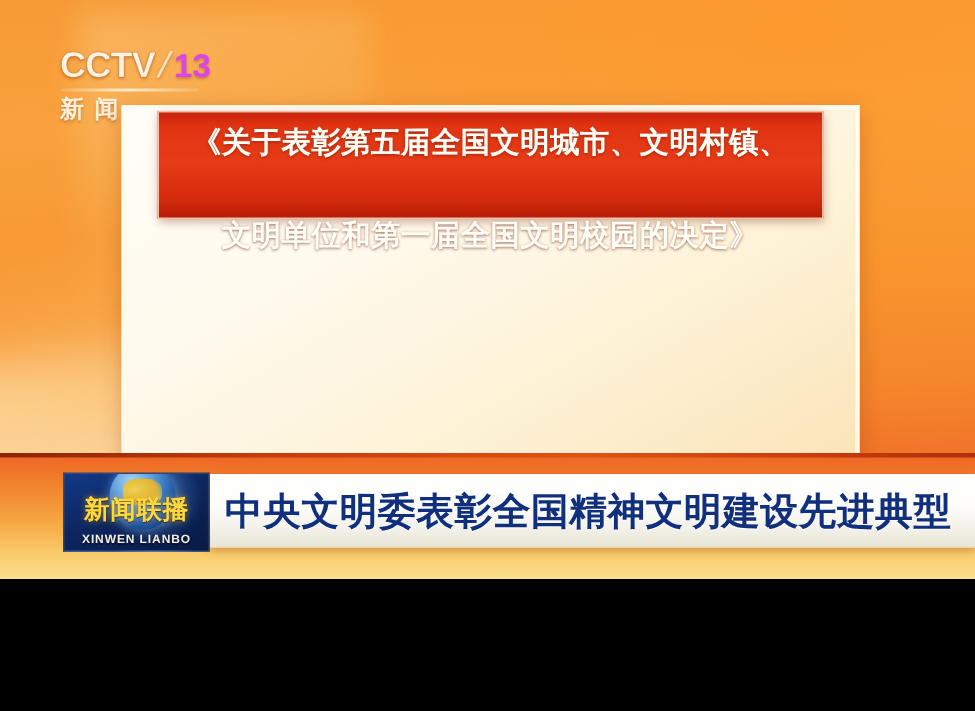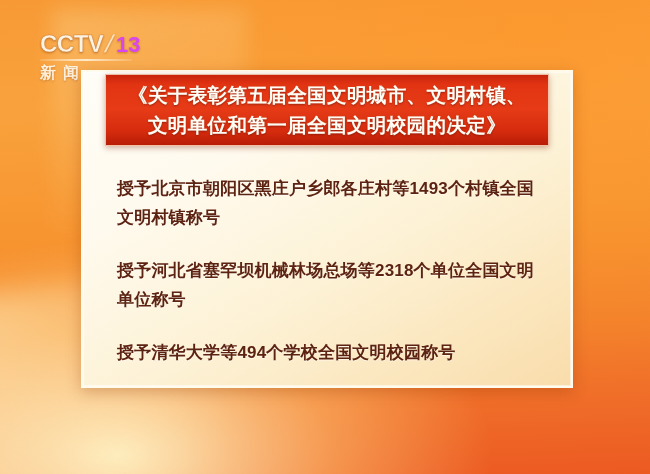--- a/index.html
+++ b/index.html
@@ -3,21 +3,21 @@
 <meta charset="utf-8">
 <style>
   html, body {
     margin: 0;
     padding: 0;
     background: #000;
   }
   #screen {
     position: relative;
     width: 650px;
-    height: 474px;
+    height: 386px;
     overflow: hidden;
     font-family: "Liberation Sans", "DejaVu Sans", sans-serif;
   }
 
   
   .bg {
     position: absolute;
     inset: 0;
     background:
       radial-gradient(ellipse 520px 300px at 18% 96%, rgba(255,246,200,0.92) 0%, rgba(255,214,130,0.45) 42%, rgba(255,170,70,0.0) 72%),
@@ -140,20 +140,21 @@
     box-sizing: border-box;
   }
   .banner-line {
     color: #fffdf4;
     font-size: 19.5px;
     font-weight: 700;
     letter-spacing: 0.4px;
     line-height: 30px;
     white-space: nowrap;
     text-shadow: 0 1px 2px rgba(90,10,0,0.55), 0 0 1px rgba(255,220,180,0.4);
+    margin-top: 32px;
   }
 
   .body {
     position: absolute;
     left: 0;
     top: 76px;
     right: 0;
     bottom: 0;
     padding: 26px 30px 0 34px;
     box-sizing: border-box;
@@ -291,22 +292,31 @@
   </div>
 
 
   <div class="card">
 
     <div class="banner">
       <div class="banner-line">《关于表彰第五届全国文明城市、文明村镇、</div>
       <div class="banner-line">文明单位和第一届全国文明校园的决定》</div>
     </div>
 
-    <div class="body">
-      <div class="para">授予北京市朝阳区黑庄户乡郎各庄村等1493个村镇全国文明村镇称号</div>
-      <div class="para">授予河北省塞罕坝机械林场总场等2318个单位全国文明单位称号</div>
-      <div class="para">授予清华大学等494个学校全国文明校园称号</div>
+
+  </div>
+
+  <div class="lower">
+    <div class="lower-bg"></div>
+    <div class="lower-topline"></div>
+
+    <div class="nb-logo">
+      <div class="nb-globe"></div>
+      <div class="nb-cn">新闻联播</div>
+      <div class="nb-py">XINWEN LIANBO</div>
     </div>
 
+    <div class="headline-plate">
+      <div class="headline-text">中央文明委表彰全国精神文明建设先进典型</div>
+    </div>
   </div>
 
-
 </div>
 
 </body></html>

